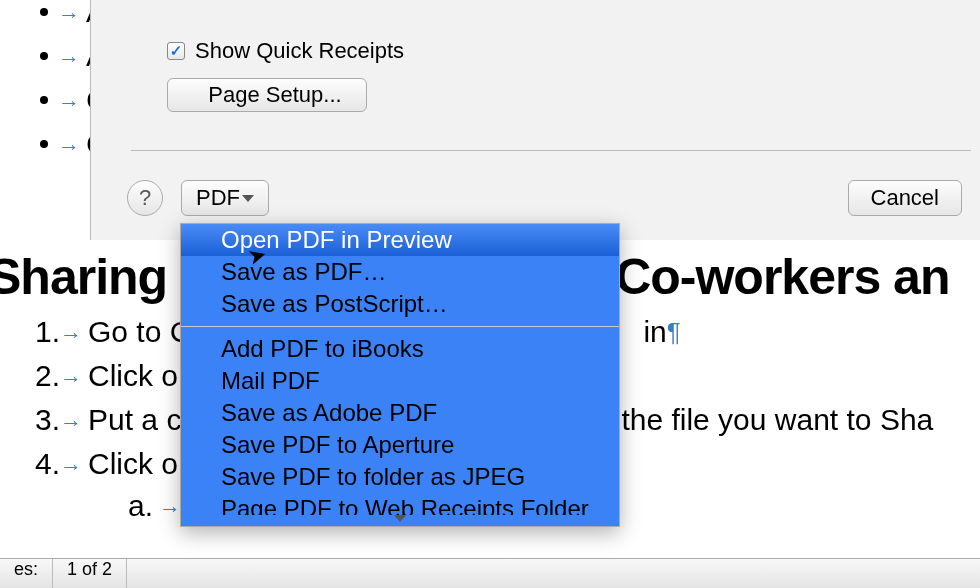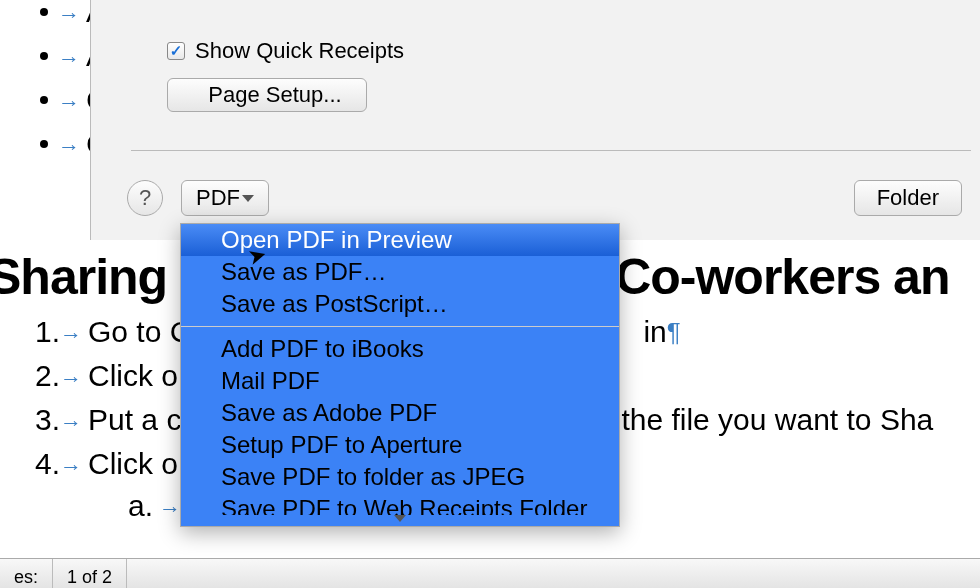--- a/index.html
+++ b/index.html
@@ -229,21 +229,21 @@
       border-top: 1px solid #aaa;
       display: flex;
       align-items: center;
       font-size: 18px;
     }
     .status-seg {
       padding: 0 14px;
       border-right: 1px solid #bbb;
       height: 100%;
       display: flex;
-      align-items: flex-end;
+      align-items: flex-start;
     }
   </style>
 </head>
 <body>
 
 <div class="doc-bg">
   <div class="bullet-list">
     <div class="bullet-item">
         <span class="bullet-dot"></span>
         <span class="arrow-mark">→</span>
@@ -308,34 +308,34 @@
     <div class="checkbox">✓</div>
     <span>Show Quick Receipts</span>
   </div>
   <div class="page-setup-btn">Page Setup...</div>
   <div class="hr"></div>
   <div class="help-btn">?</div>
   <div class="pdf-btn">
     <span>PDF</span>
     <span class="caret-down"></span>
   </div>
-  <div class="cancel-btn">Folder</div>
+  <div class="cancel-btn">Cancel</div>
 </div>
 
 <div class="pdf-menu">
   <div class="menu-item highlight">Open PDF in Preview</div>
   <div class="menu-item">Save as PDF…</div>
   <div class="menu-item">Save as PostScript…</div>
   <div class="menu-sep"></div>
   <div class="menu-item">Add PDF to iBooks</div>
   <div class="menu-item">Mail PDF</div>
   <div class="menu-item">Save as Adobe PDF</div>
-  <div class="menu-item">Setup PDF to Aperture</div>
+  <div class="menu-item">Save PDF to Aperture</div>
   <div class="menu-item">Save PDF to folder as JPEG</div>
-  <div class="menu-item cut">Save PDF to Web Receipts Folder</div>
+  <div class="menu-item cut">Page PDF to Web Receipts Folder</div>
   <div class="menu-more">
       <div class="caret-down"></div>
     </div>
 </div>
 
 <div class="cursor">➤</div>
 
 <div class="status-bar">
   <div class="status-seg">
       <span>es:</span>

